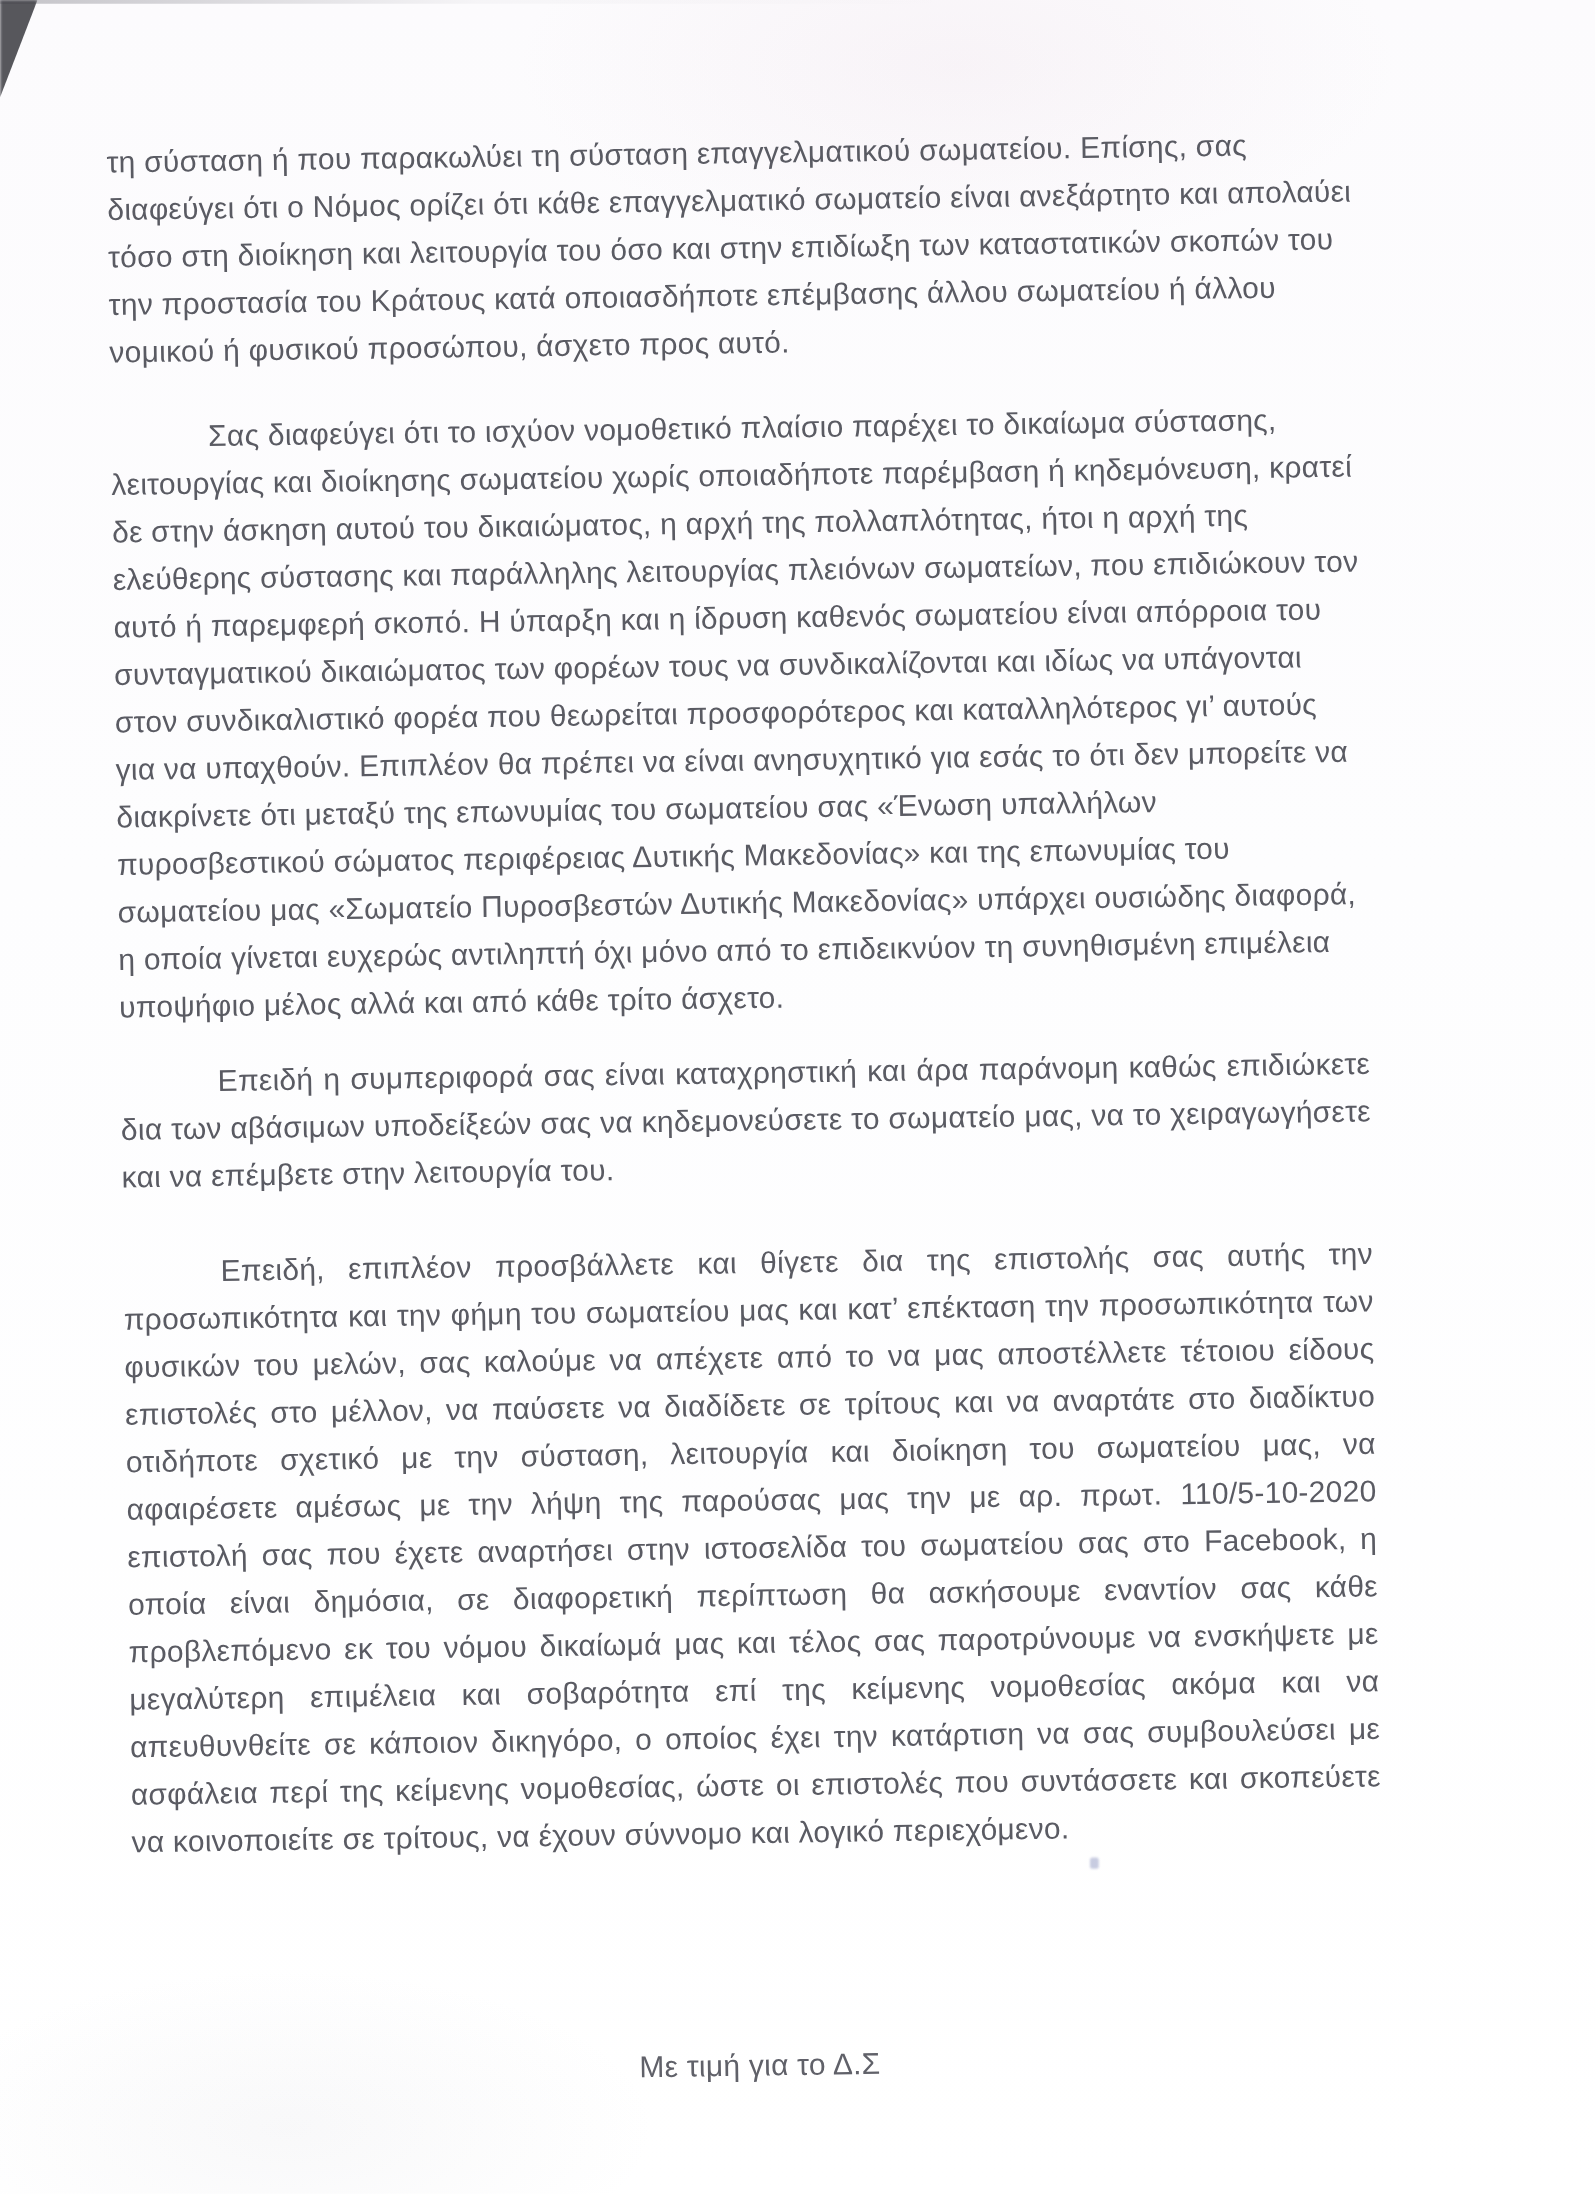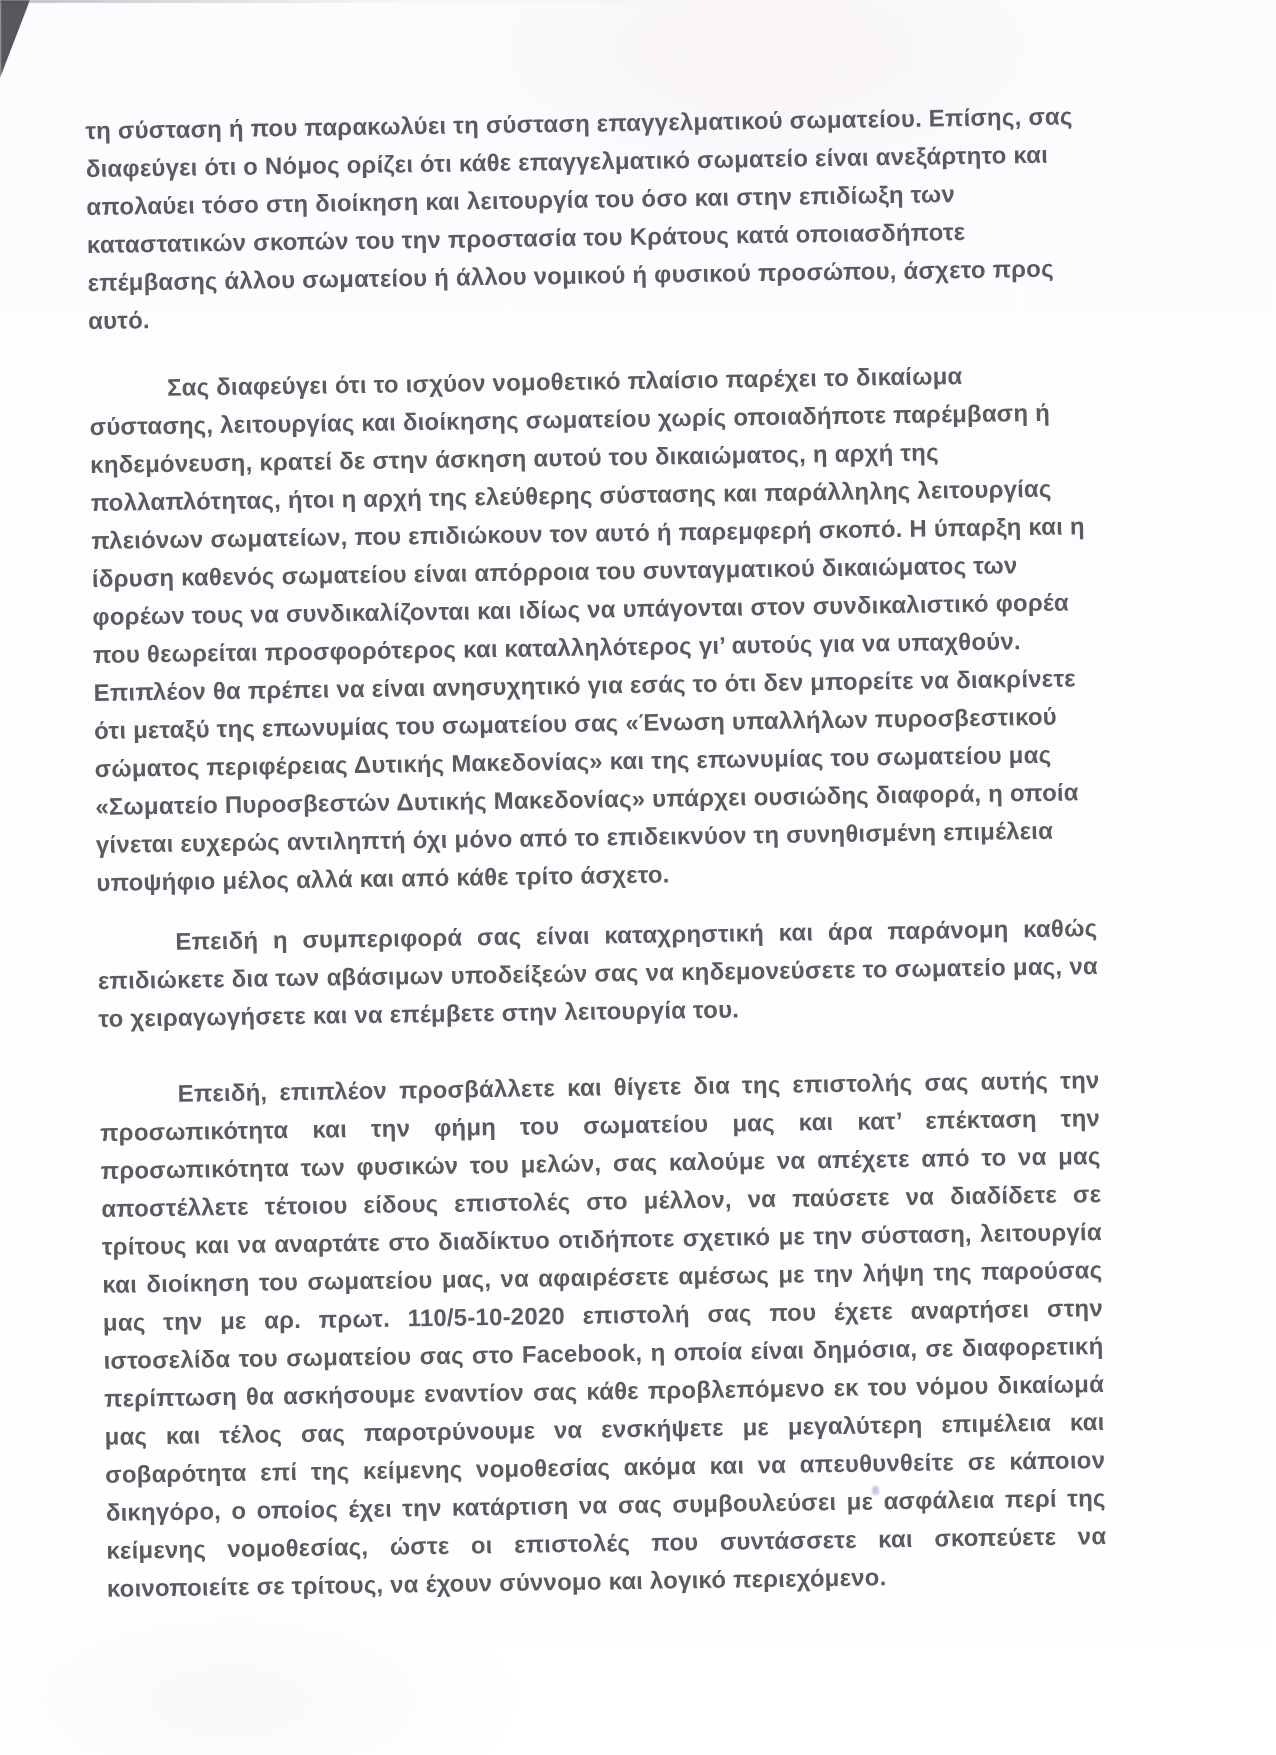--- a/index.html
+++ b/index.html
@@ -14,21 +14,20 @@
     background:
       radial-gradient(ellipse 420px 180px at 18% 97%, rgba(190,190,200,0.10), rgba(190,190,200,0) 70%),
       radial-gradient(ellipse 500px 220px at 60% 3%, rgba(235,220,230,0.25), rgba(235,220,230,0) 70%),
       linear-gradient(180deg, #fcfbfd 0%, #fdfdfe 40%, #ffffff 100%);
     font-family: "Liberation Sans", sans-serif;
   }
 
   .scan-page {
     position: absolute;
     inset: 0;
-    font-weight: bold;
   }
 
   
   .corner-artifact {
     position: absolute;
     top: 0;
     left: 0;
     width: 30px;
     height: 78px;
     background: #3a3a40;

